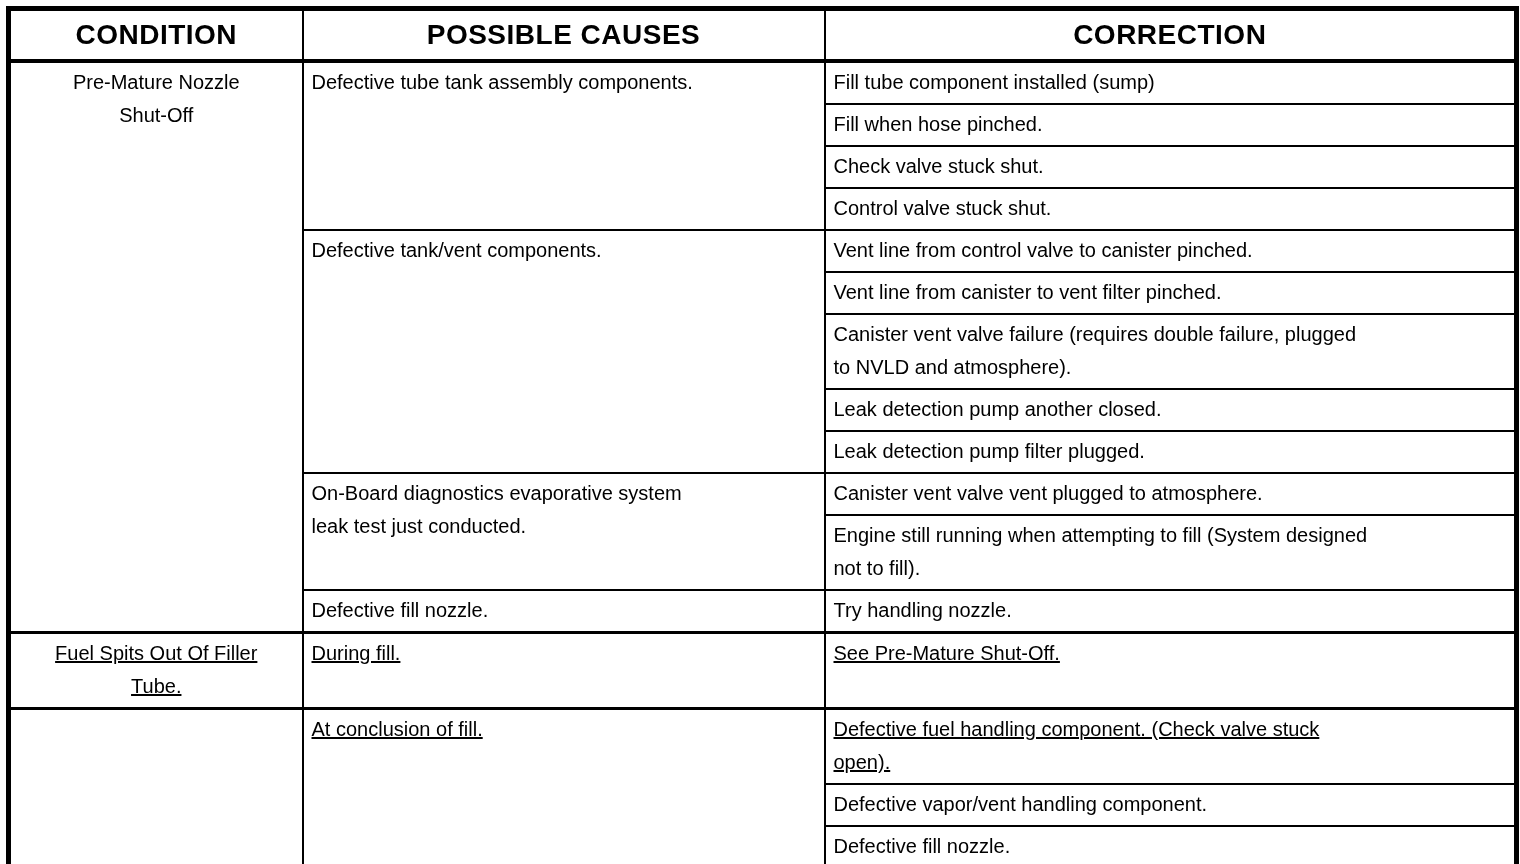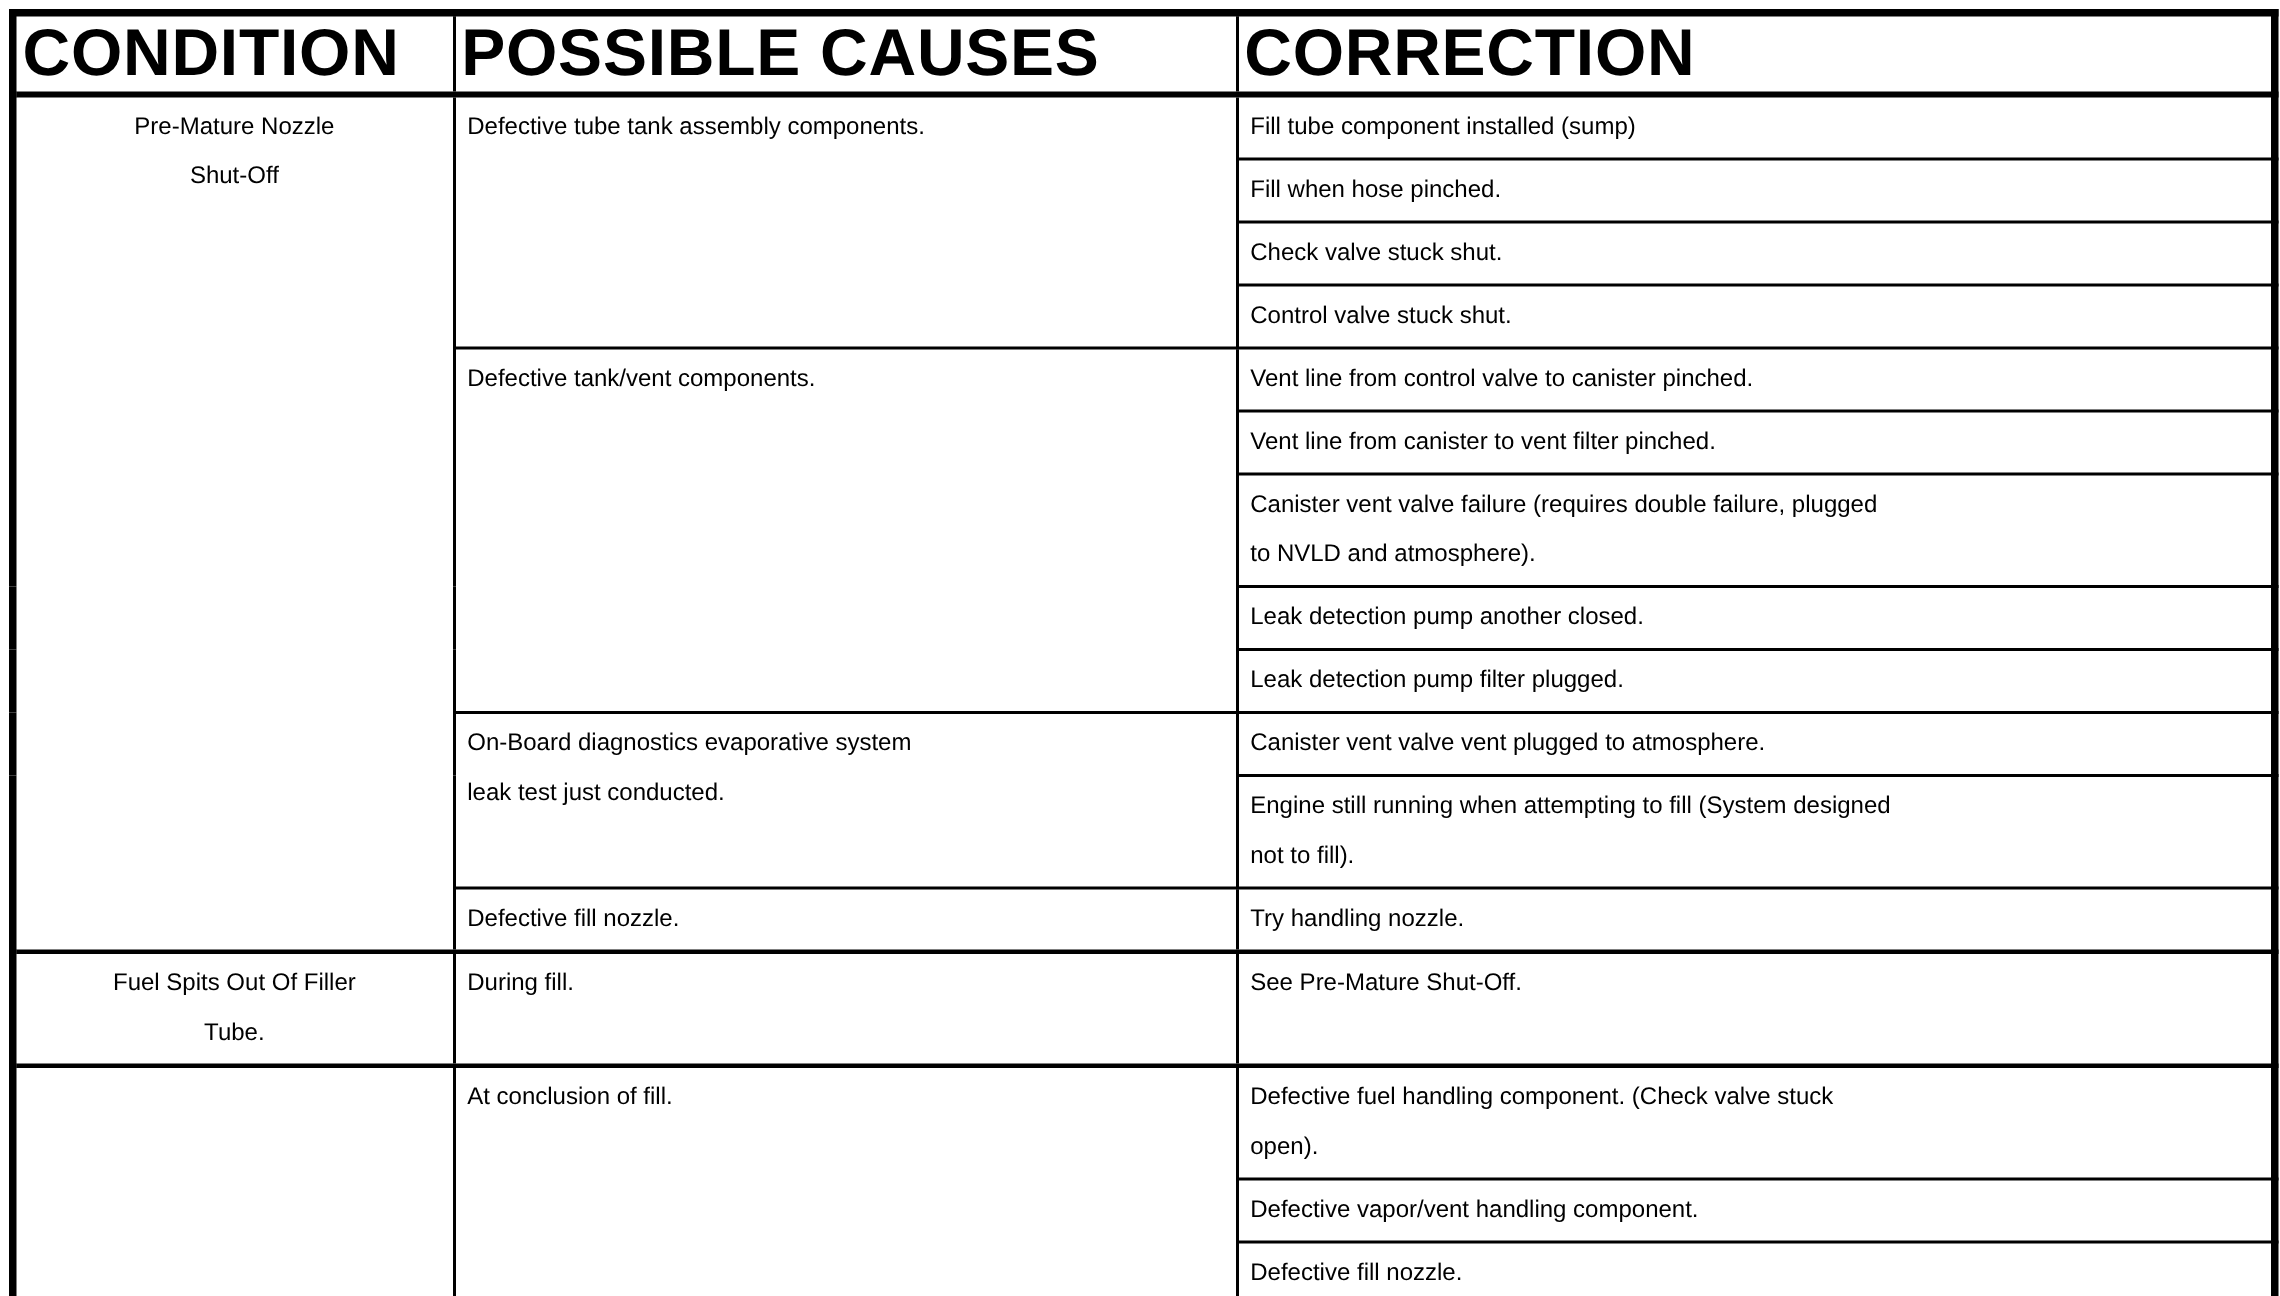--- a/index.html
+++ b/index.html
@@ -12,41 +12,41 @@
     border:5px solid #000;
     background:#fff;
   }
   th, td {
     border:2px solid #000;
     color:#000;
     font-family:"Liberation Sans", sans-serif;
     overflow:hidden;
   }
   th {
-    font-size:44px;
+    font-size:28px;
     font-weight:bold;
-    text-align:left;
+    text-align:center;
     vertical-align:middle;
     height:48px;
     padding:0 4px;
     border-bottom:4px solid #000;
     letter-spacing:0.5px;
   }
   td {
-    font-size:16px;
+    font-size:20px;
     line-height:33px;
     vertical-align:top;
     text-align:left;
     padding:3px 8px 4px 8px;
     white-space:pre-line;
   }
   td.cond { text-align:center; padding:3px 6px 4px 6px; }
   tr.s   { height:40px; }
   tr.t13 { height:68px; }
-  tr.thick > td { border-top:3px solid #000; }
+  tr.thick > td { border-top:3px solid #000;text-decoration:underline; }
   col.c1 { width:294px; }
   col.c2 { width:522px; }
   col.c3 { width:692px; }
 </style>
 </head>
 <body>
 
 <table class="diag">
   <colgroup>
     <col class="c1">

